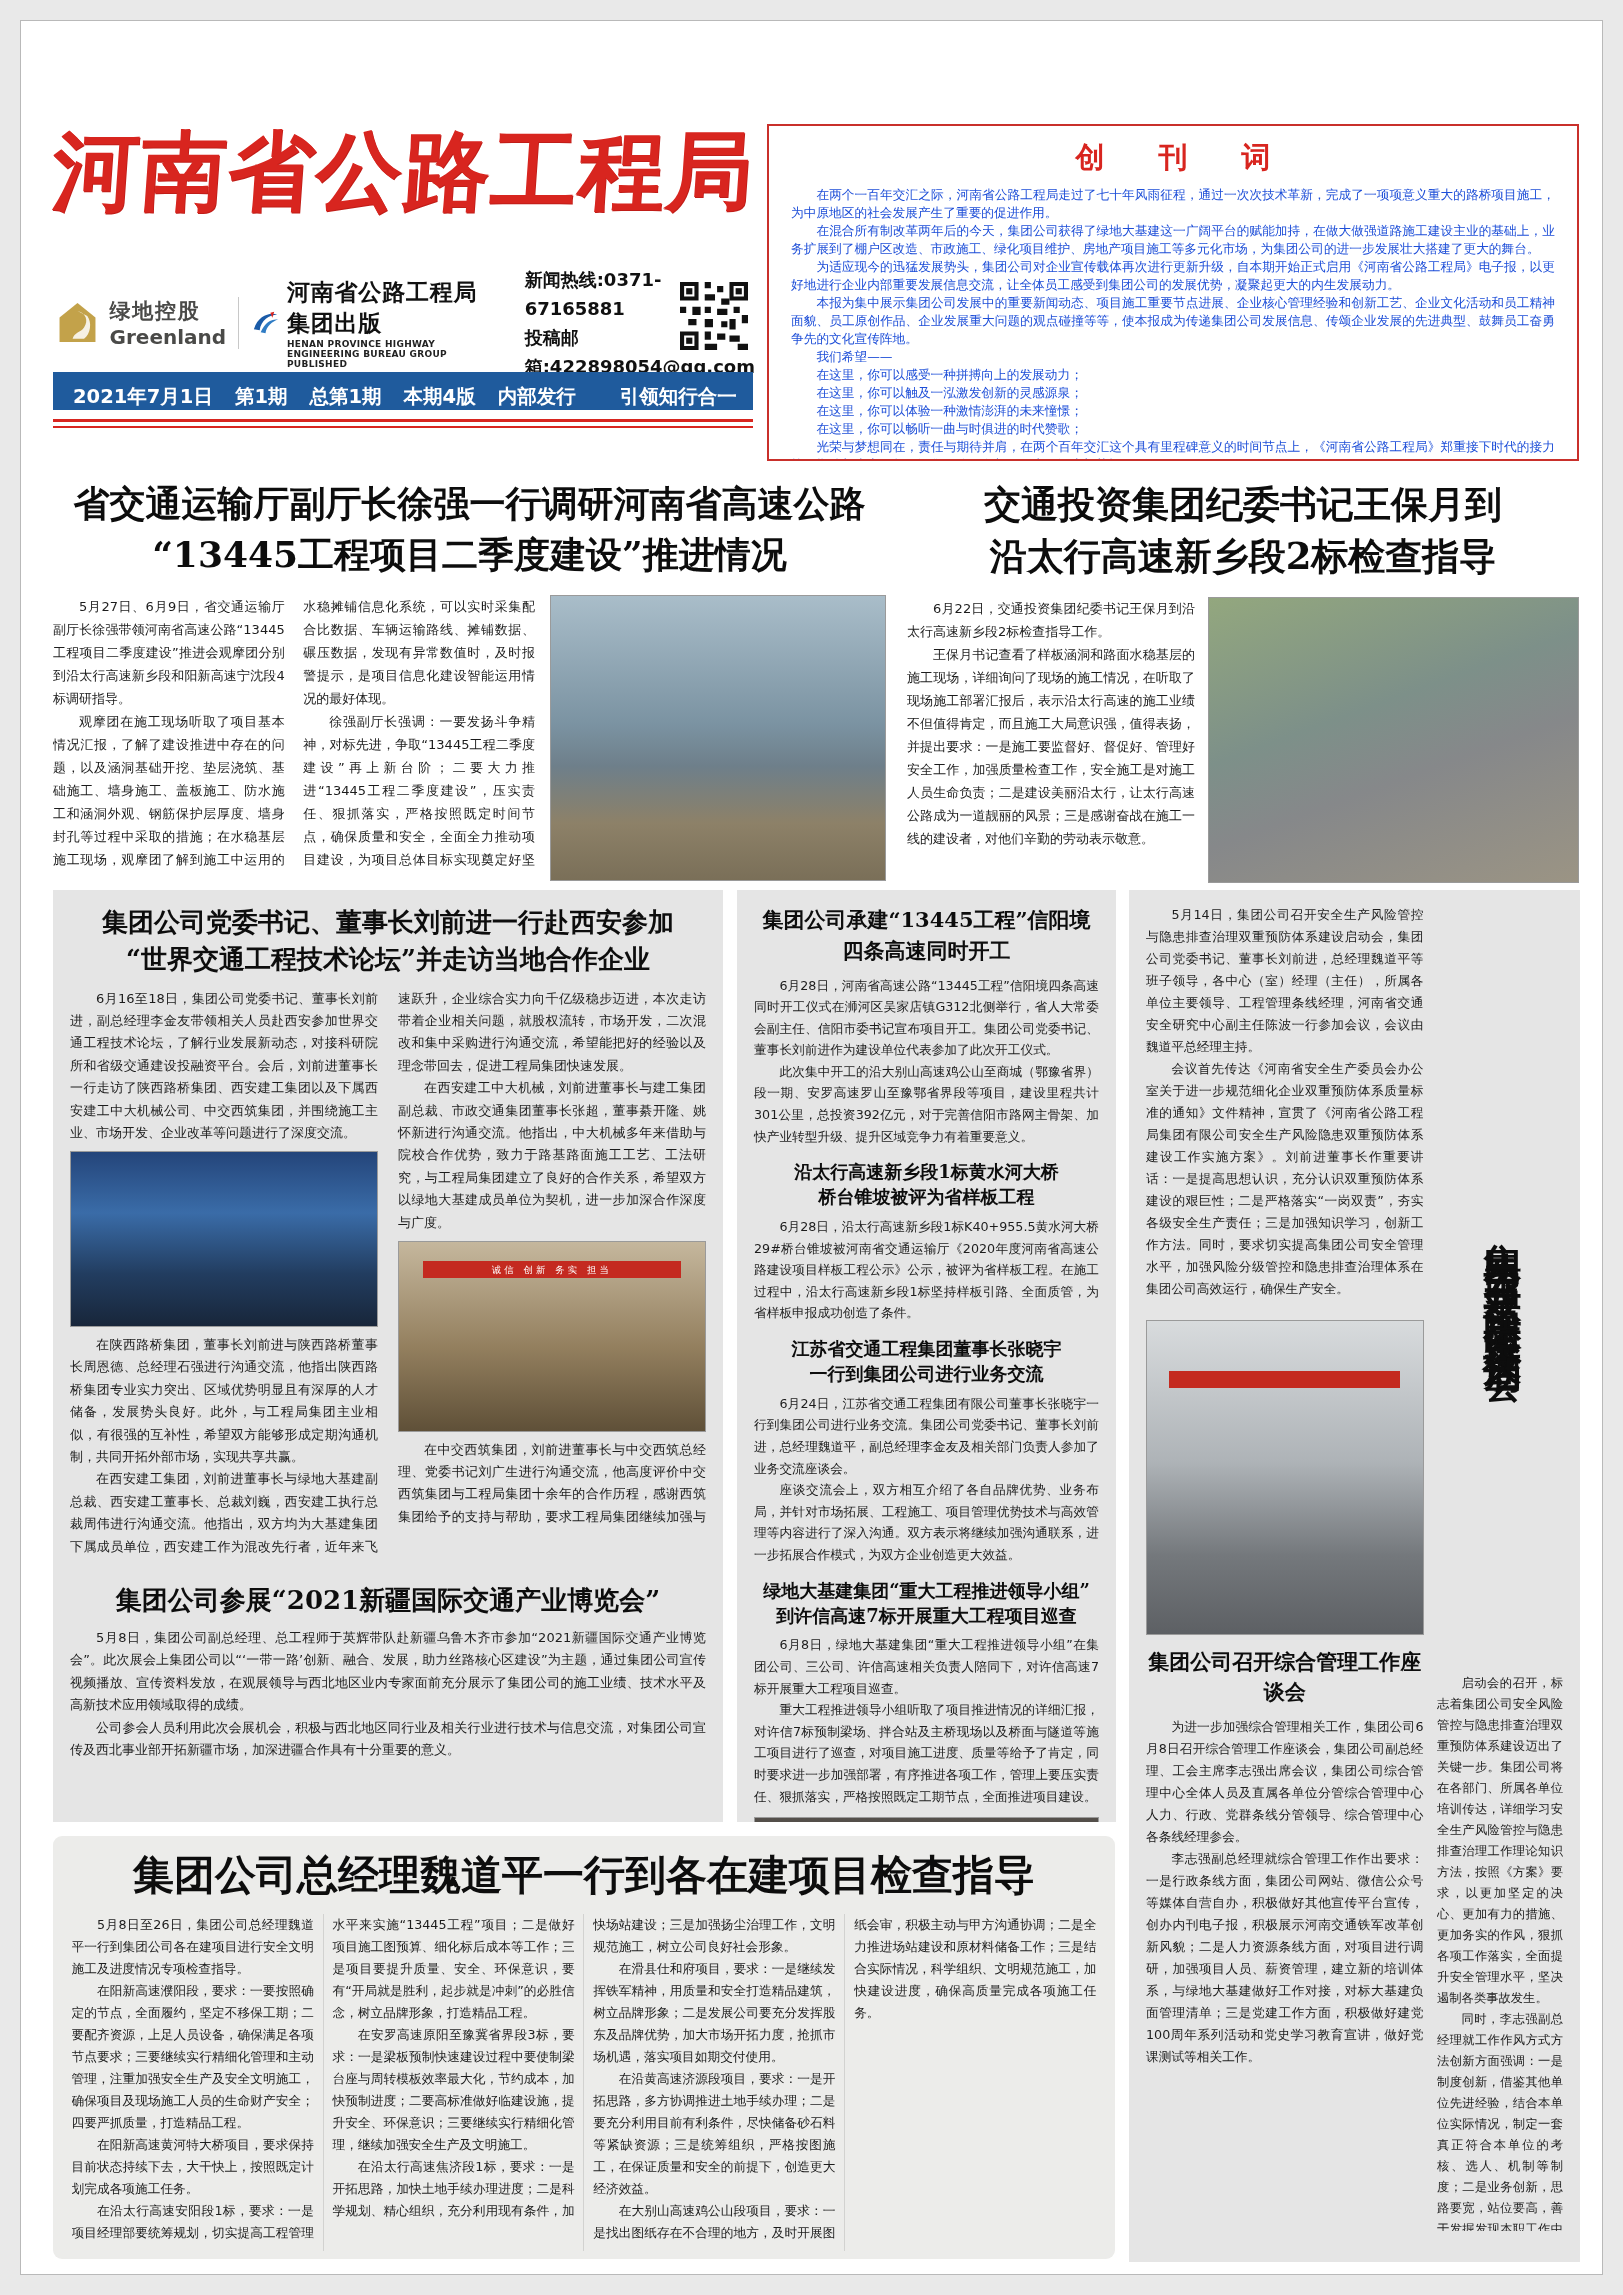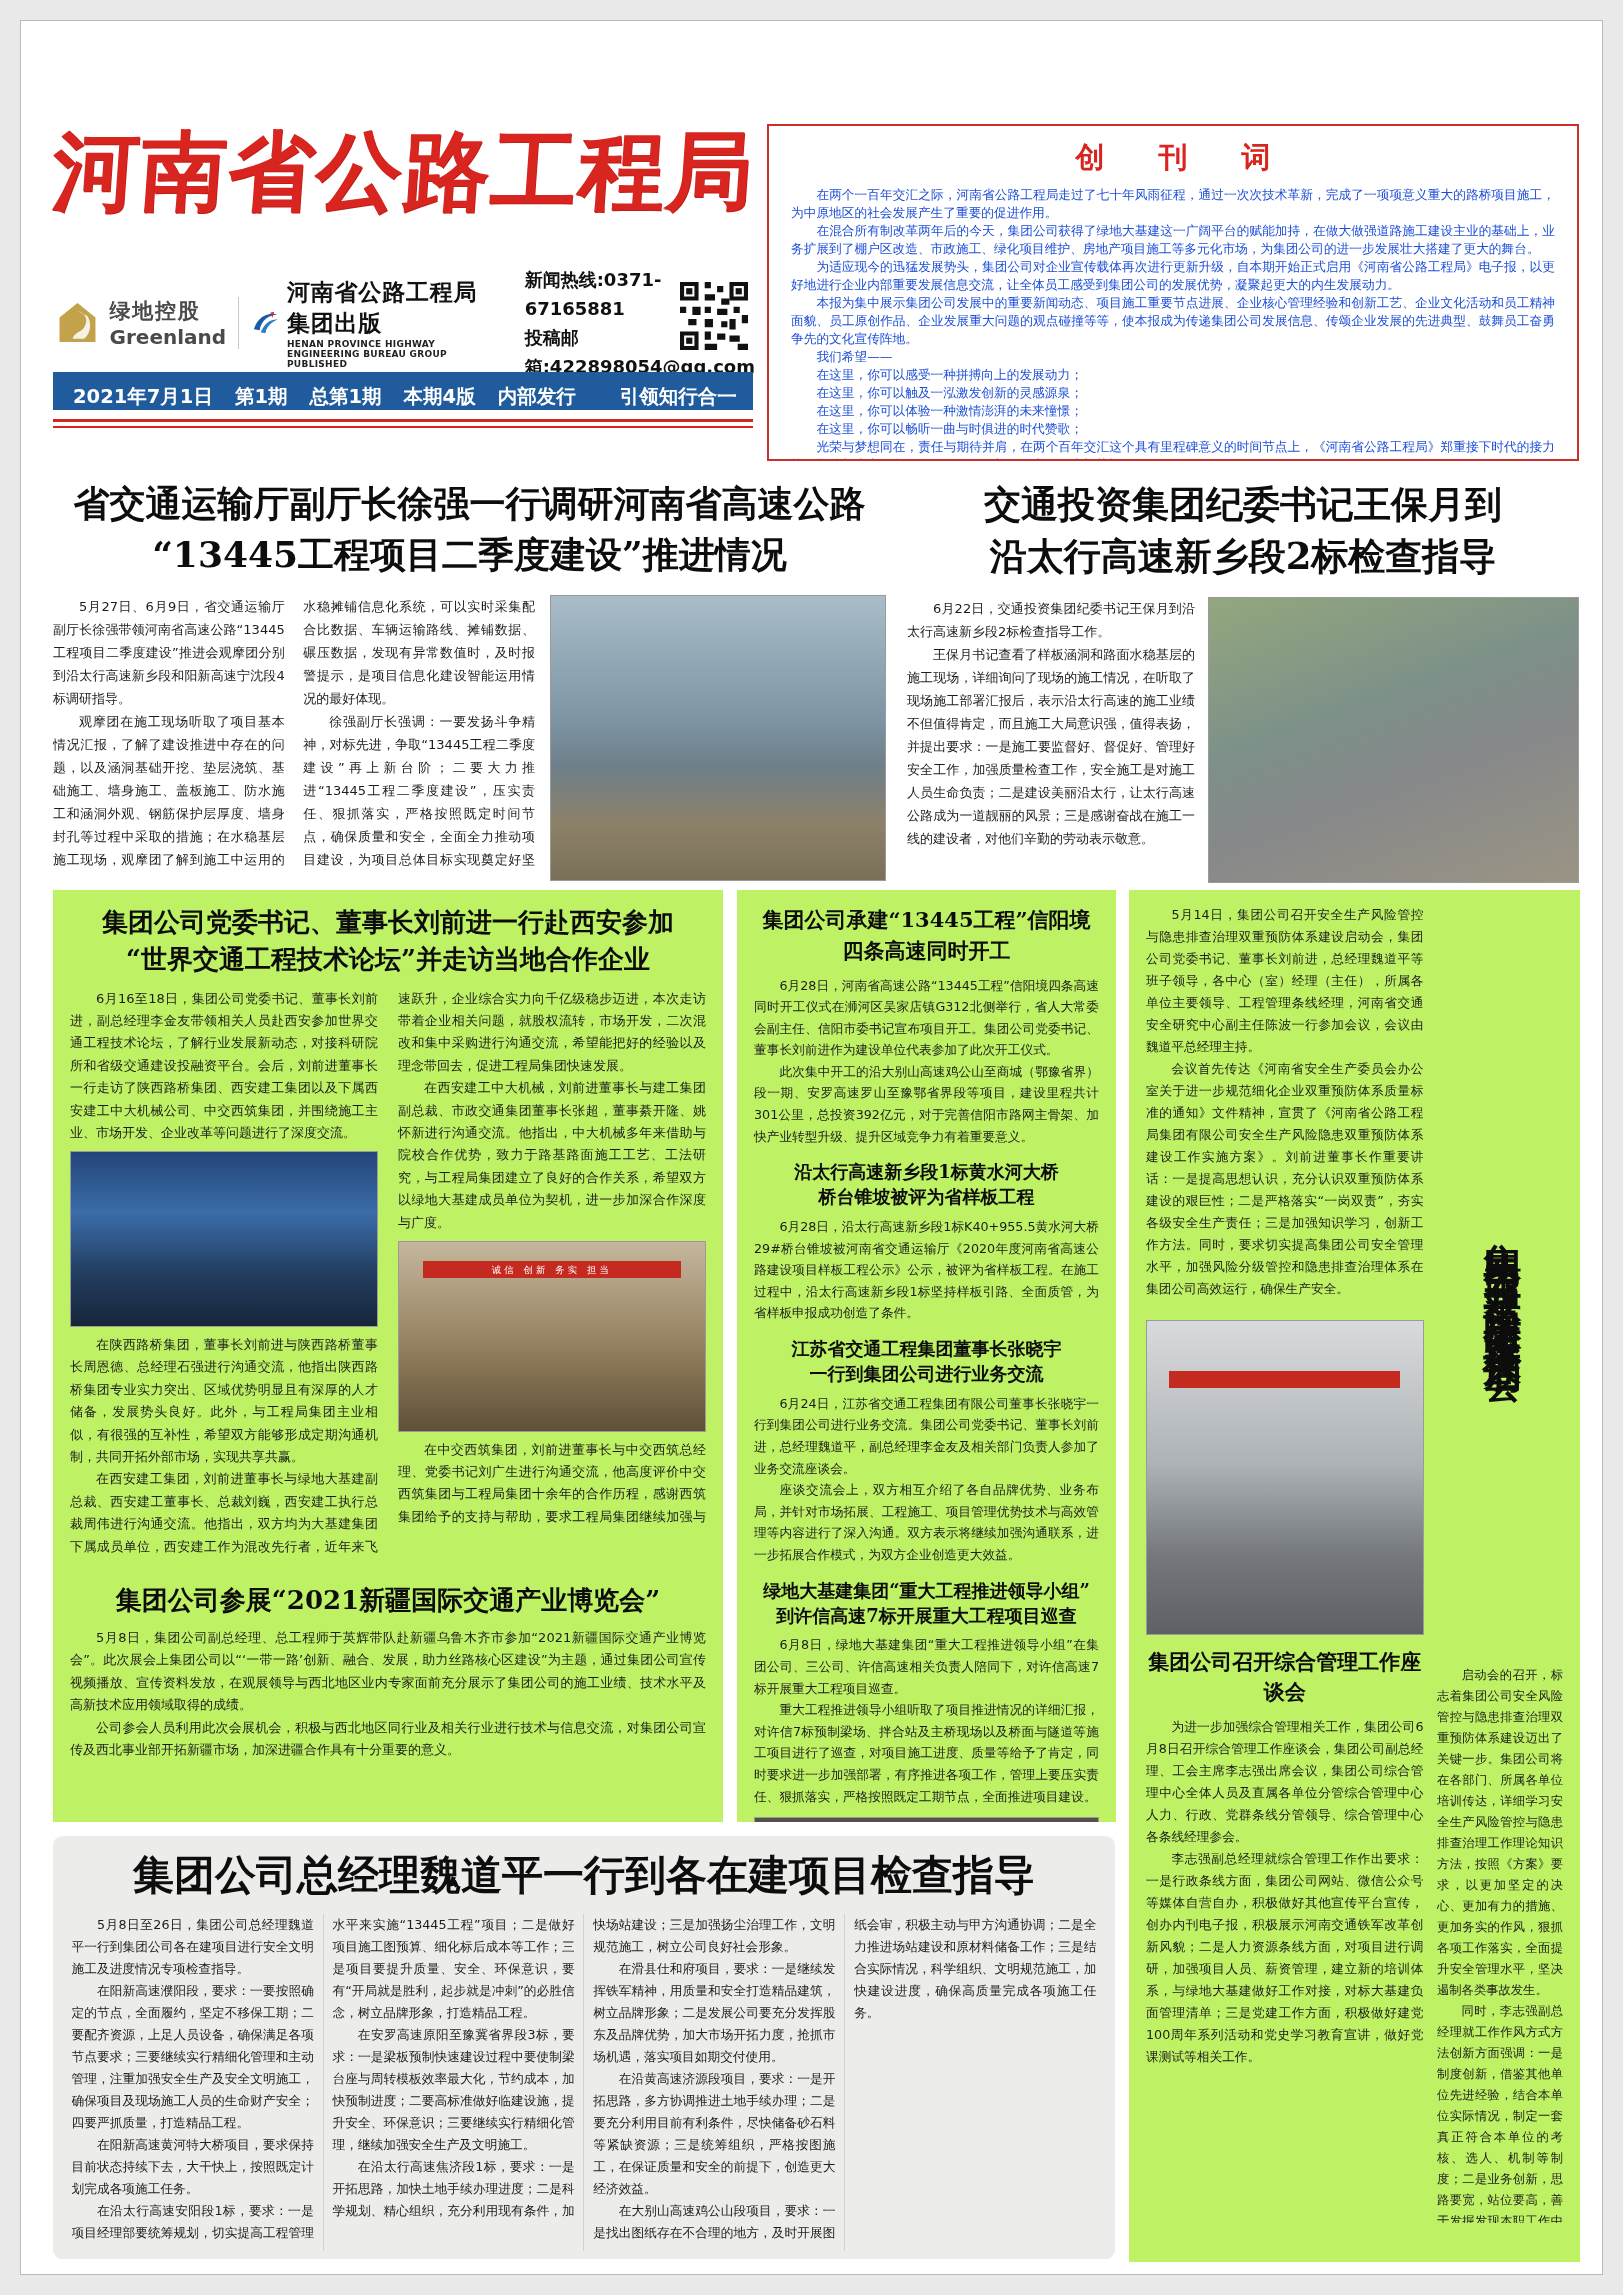--- a/index.html
+++ b/index.html
@@ -57,21 +57,21 @@
   .a1-photo { width:336px; height:286px; background:linear-gradient(180deg,#a9bdc9 0%,#7b93a2 45%,#6e7f8a 60%,#8d8168 80%,#7a6f58 100%); }
 
   
   .a2 { position:absolute; left:886px; top:457px; width:672px; }
   .a2 .headline { font-size:37px; line-height:52px; }
   .a2-row { display:flex; gap:13px; margin-top:15px; }
   .a2-col { width:288px; height:286px; overflow:hidden; font-size:13px; line-height:23px; }
   .a2-photo { width:371px; height:286px; background:linear-gradient(160deg,#93a77e 0%,#7d9089 40%,#86888a 60%,#9b9484 100%); }
 
   
-  .gsec { position:absolute; top:869px; background:#bef264; padding:13.5px 17px; overflow:hidden; }
+  .gsec { position:absolute; top:869px; background:#e5e5e5; padding:13.5px 17px; overflow:hidden; }
   .secA { left:32px; width:670px; height:932px; }
   .secB { left:716px; width:379px; height:932px; }
   .secC { left:1108px; width:451px; height:1372px; }
 
   .secA .headline { font-size:26px; line-height:37px; }
   .secA-body { margin-top:10px; height:582px; overflow:hidden; columns:2; column-gap:20px; column-fill:auto;
     font-size:13px; line-height:22.4px; }
   .ph-forum { width:100%; height:176px; margin:6.8px 0; break-inside:avoid;
     background:linear-gradient(180deg,#24457a 0%,#3a6ca8 35%,#223d60 70%,#18263a 100%); }
   .ph-meetroom { width:100%; height:191px; margin:6.8px 0; break-inside:avoid;
@@ -88,21 +88,21 @@
 
   .secC-row { display:flex; gap:13.5px; height:100%; }
   .secC-left { width:298px; }
   .secC-right { width:126px; display:flex; flex-direction:column; align-items:center; }
   .launch-body { font-size:12.7px; line-height:22px; height:408px; overflow:hidden; }
   .ph-launch { width:100%; height:315px; margin:8.5px 0 12px; border:0.8px solid #9a9a9a; position:relative;
     background:linear-gradient(180deg,#d8dbdd 0%,#aeb3b7 45%,#74787c 75%,#5d6064 100%); }
   .ph-launch .banner { top:16%; }
   .vtitle { writing-mode:vertical-rl; text-orientation:upright; font-family:"DejaVu Serif","Liberation Serif",serif;
     font-weight:900; font-size:38px; letter-spacing:7.6px; color:#0d0d0d; height:748px; line-height:118px; width:123px; text-align:center; }
-  .cont-col { margin-top:13px; font-size:12.3px; line-height:21px; width:126px; height:558px; overflow:hidden; }
+  .cont-col { margin-top:21px; font-size:12.3px; line-height:21px; width:126px; height:558px; overflow:hidden; }
   .cont-col p { text-align:justify; text-indent:2em; }
   .meet-title { font-size:21px; line-height:30px; margin-top:1.7px; }
   .meet-body { margin-top:8.5px; font-size:12.7px; line-height:22px; height:541px; overflow:hidden; }
 
   
   .bottom { position:absolute; left:32px; top:1815px; width:1062px; height:423px;
     background:#ececea; padding:12px 18.6px; overflow:hidden;border-radius:9px; }
   .bottom .headline { font-size:41px; line-height:54px; }
   .bottom-cols { margin-top:12px; height:337px; overflow:hidden; columns:4; column-gap:18.6px;
     column-rule:0.8px solid #d2d2d0; column-fill:auto; font-size:12.7px; line-height:22px; }

